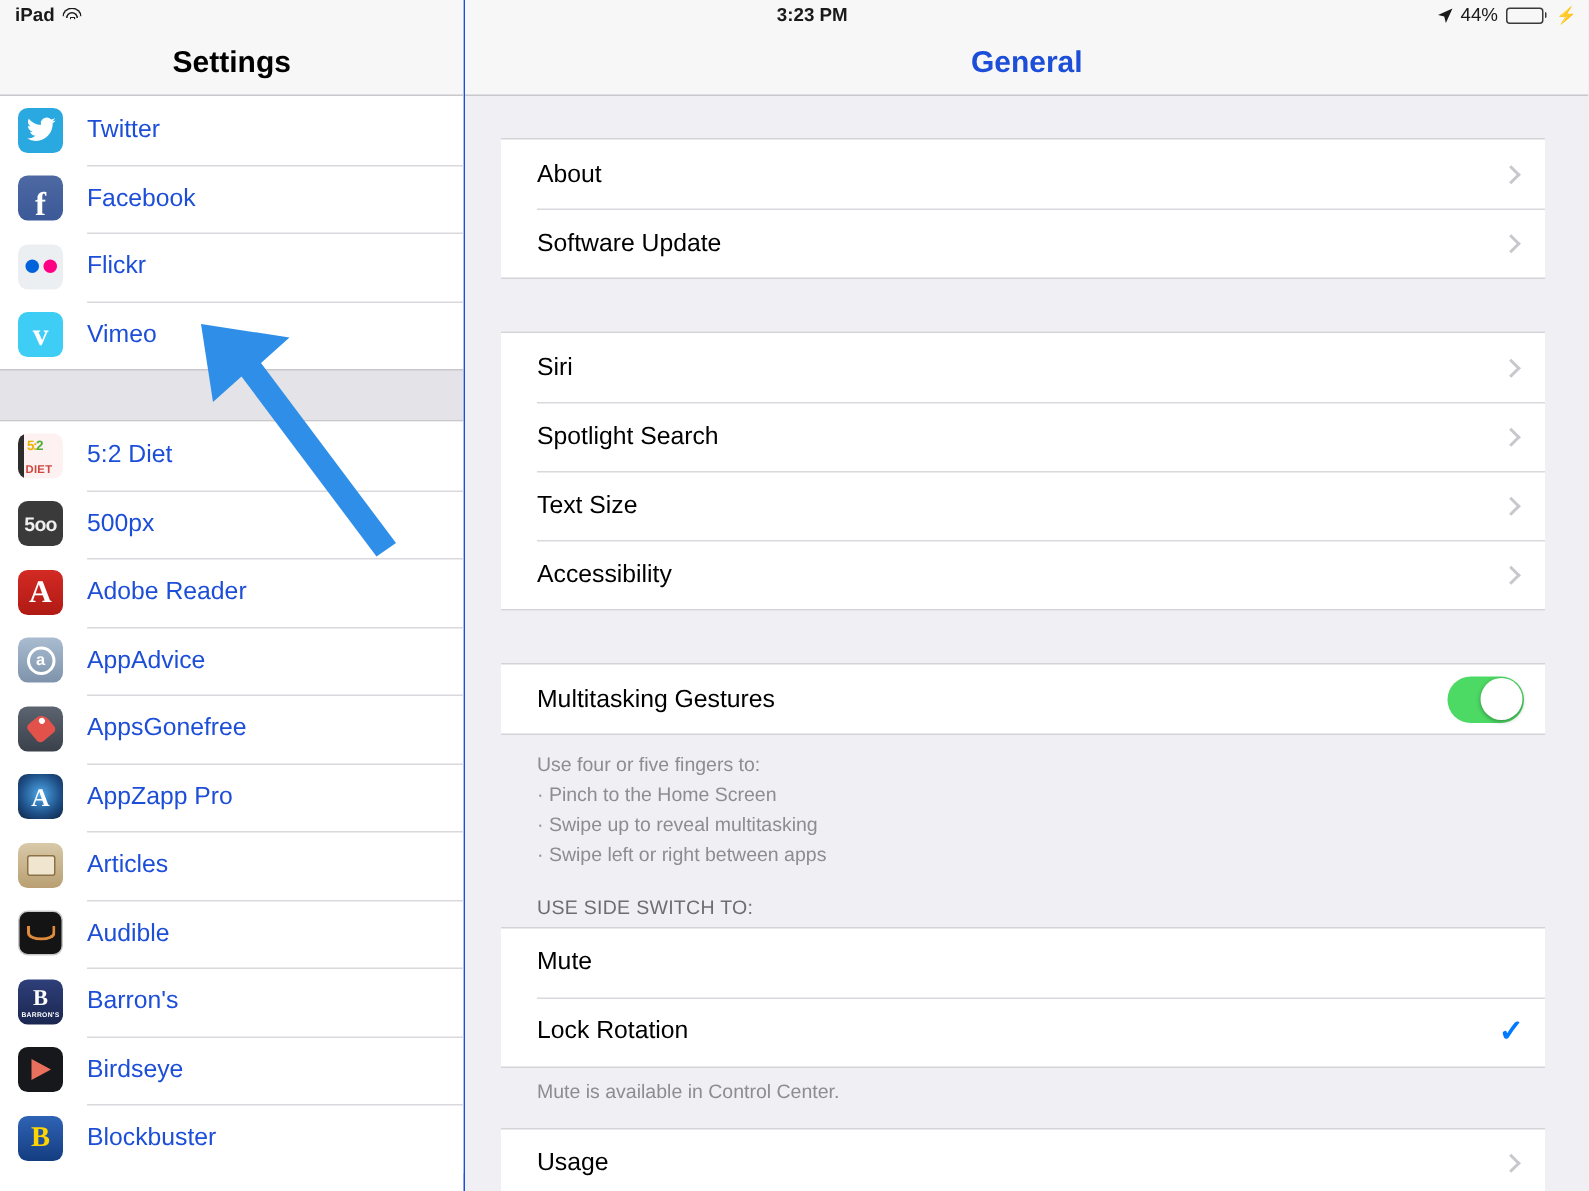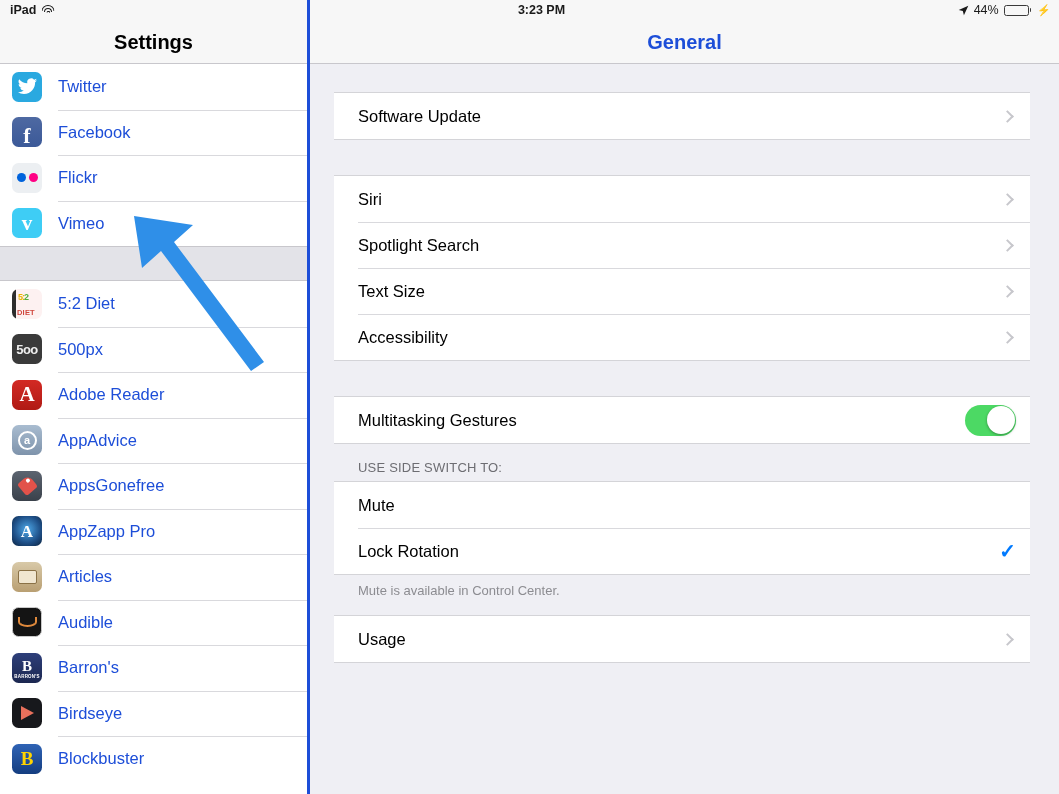--- a/index.html
+++ b/index.html
@@ -31,21 +31,21 @@
   .batt { display: flex; align-items: center; }
   .batt-body { width: 25px; height: 11px; border: 1.2px solid #3a3a3a; border-radius: 2.5px; padding: 1px; }
   .batt-fill { height: 100%; background: #4cd964; border-radius: 1px; }
   .batt-cap { width: 1.6px; height: 4px; background: #3a3a3a; border-radius: 0 1px 1px 0; margin-left: 1px; }
   .bolt { font-size: 11px; color: #3a3a3a; margin-left: 1px; }
   .pct { font-size: 12.5px; }
 
   
   .sidebar {
     width: 310px; height: 794px; background: #ffffff;
-    border-right: 3px solid #1d4ed8; position: relative; overflow: hidden;
+    border-right: 1px solid #1d4ed8; position: relative; overflow: hidden;
   }
   .sb-header {
     height: 64px; background: #f7f7f7; border-bottom: 1px solid #c8c7cc;
     display: flex; align-items: flex-end; justify-content: center; padding-bottom: 9px;
   }
   .sb-title { font-size: 20px; font-weight: bold; color: #000; }
   .grp-gap { height: 35px; background: #e3e3e8; border-top: 1px solid #c8c7cc; border-bottom: 1px solid #c8c7cc; }
   .row {
     height: 45.5px; display: flex; align-items: center; padding-left: 12px;
     position: relative; background: #fff;
@@ -264,20 +264,24 @@
 
   <div class="main">
     <div class="main-header">
       <span class="main-title">General</span>
     </div>
 
     <div class="main-body">
 
       <div class="card">
         <div class="crow">
+          <span class="crow-lbl">About</span>
+          <span class="chev"></span>
+        </div>
+        <div class="crow">
           <span class="crow-lbl">Software Update</span>
           <span class="chev"></span>
         </div>
       </div>
 
       <div class="gap-sm"></div>
 
       <div class="card">
         <div class="crow">
           <span class="crow-lbl">Siri</span>
@@ -301,20 +305,26 @@
 
       <div class="card">
         <div class="crow">
           <span class="crow-lbl">Multitasking Gestures</span>
           <span class="toggle">
               <i></i>
             </span>
         </div>
       </div>
 
+      <div class="footer-note">
+        <div>Use four or five fingers to:</div>
+        <div>· Pinch to the Home Screen</div>
+        <div>· Swipe up to reveal multitasking</div>
+        <div>· Swipe left or right between apps</div>
+      </div>
 
       <div class="grp-hdr">USE SIDE SWITCH TO:</div>
 
       <div class="card">
         <div class="crow">
           <span class="crow-lbl">Mute</span>
         </div>
         <div class="crow">
           <span class="crow-lbl">Lock Rotation</span>
           <span class="check">✓</span>

